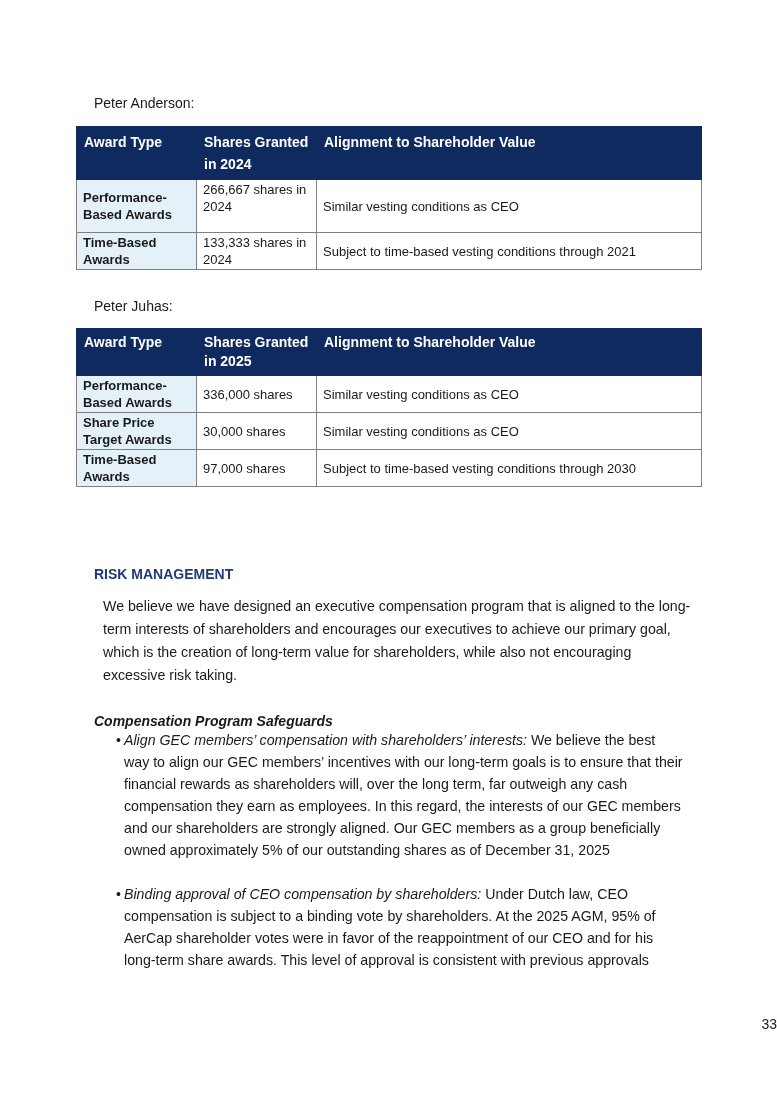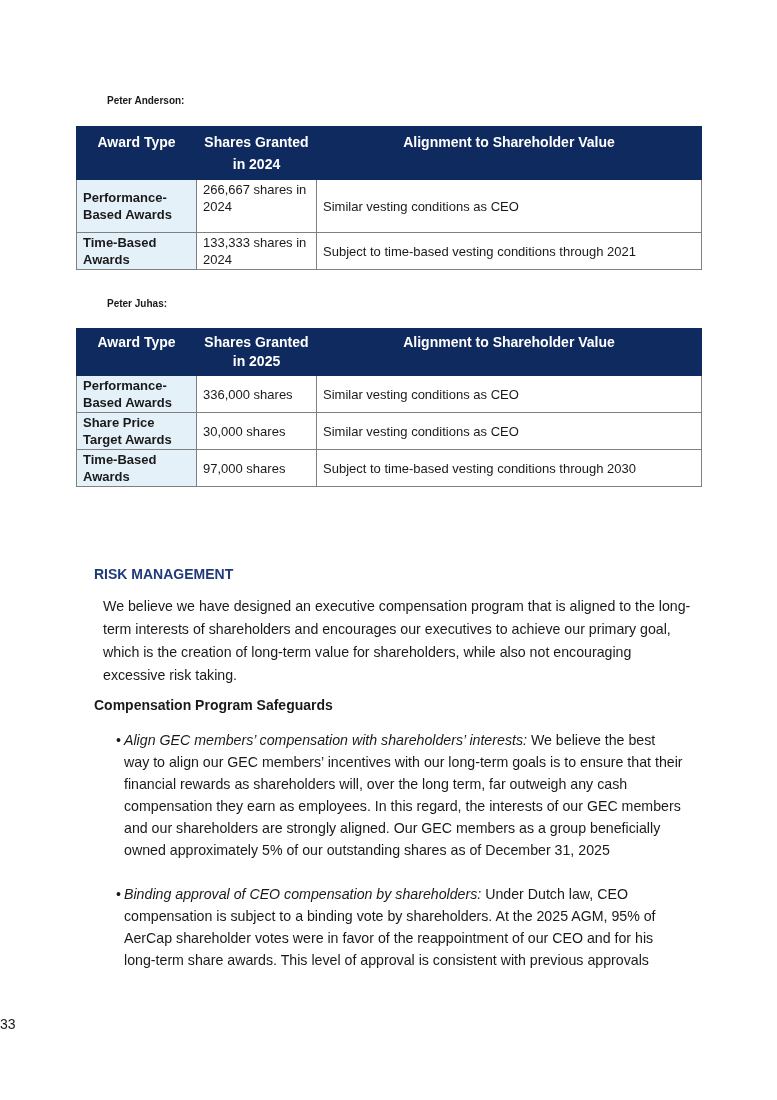--- a/index.html
+++ b/index.html
@@ -1,31 +1,31 @@
 <!DOCTYPE html>
 <html><head>
 <meta charset="utf-8">
 <style>
   html, body { margin: 0; padding: 0; background: #ffffff; }
   body { width: 777px; height: 1100px; position: relative; font-family: "Liberation Sans", sans-serif; color: #1a1a1a; overflow: hidden; }
   .page { position: absolute; left: 0; top: 0; width: 777px; height: 1100px; }
-  .name-heading { position: absolute; left: 94px; font-weight: bold; font-size: 10px; margin-left: 13px; }
+  .name-heading { position: absolute; left: 94px; font-weight: normal; font-size: 14px; }
   table.awards { position: absolute; left: 76px; width: 626px; border-collapse: collapse; font-size: 13px; table-layout: fixed; }
-  table.awards th { background: #0f2a5f; color: #ffffff; font-weight: bold; text-align: center; vertical-align: top; padding: 4px 7px; font-size: 14px; line-height: 22px; border: 1px solid #0f2a5f; }
+  table.awards th { background: #0f2a5f; color: #ffffff; font-weight: bold; text-align: left; vertical-align: top; padding: 4px 7px; font-size: 14px; line-height: 22px; border: 1px solid #0f2a5f; }
   table.awards td { border: 1px solid #808080; padding: 1px 6px; vertical-align: middle; line-height: 17px; }
   table.awards td.type { background: #e4f1f8; font-weight: bold; }
   .col1 { width: 120px; } .col2 { width: 120px; }
   .para { position: absolute; left: 94px; width: 590px; font-size: 14.2px; line-height: 23px; }
   .section-title { position: absolute; left: 94px; font-size: 14px; font-weight: bold; color: #1f3a78; }
   .sub-title { position: absolute; left: 94px; font-size: 14px; font-weight: bold; }
   .bullet { position: absolute; left: 116px; width: 568px; font-size: 14.2px; line-height: 22px; }
   .bullet .dot { position: absolute; left: 0; top: 0; }
   .bullet .txt { display: block; margin-left: 8px; }
   .bullet em { font-style: italic; }
-  .page-number { position: absolute; left: 0; width: 777px; text-align: left; top: 1016px; font-size: 14px; }
+  .page-number { position: absolute; left: 0; width: 777px; text-align: right; top: 1016px; font-size: 14px; }
 </style>
 </head>
 <body>
 
 <div class="page">
 
   <div class="name-heading" style="top:95px;">Peter Anderson:</div>
   <table class="awards" style="top:126px;">
     <colgroup>
         <col class="col1">
@@ -77,21 +77,21 @@
     <tr>
       <td class="type">Time-Based Awards</td>
       <td>97,000 shares</td>
       <td>Subject to time-based vesting conditions through 2030</td>
     </tr>
   </tbody>
     </table>
 
   <div class="section-title" style="top:566px;">RISK MANAGEMENT</div>
   <div class="para" style="top:595px;margin-left:9px;">We believe we have designed an executive compensation program that is aligned to the long-term interests of shareholders and encourages our executives to achieve our primary goal, which is the creation of long-term value for shareholders, while also not encouraging excessive risk taking.</div>
-  <div class="sub-title" style="top:697px;">Compensation Program Safeguards</div>
+  <div class="sub-title" style="top:713px;font-style:italic;">Compensation Program Safeguards</div>
 
   <div class="bullet" style="top:729px;">
     <span class="dot">•</span>
     <span class="txt"><em>Align GEC members’ compensation with shareholders’ interests:</em><span> We believe the best way to align our GEC members’ incentives with our long-term goals is to ensure that their financial rewards as shareholders will, over the long term, far outweigh any cash compensation they earn as employees. In this regard, the interests of our GEC members and our shareholders are strongly aligned. Our GEC members as a group beneficially owned approximately 5% of our outstanding shares as of December 31, 2025</span></span>
   </div>
 
   <div class="bullet" style="top:883px;">
     <span class="dot">•</span>
     <span class="txt"><em>Binding approval of CEO compensation by shareholders:</em><span> Under Dutch law, CEO compensation is subject to a binding vote by shareholders. At the 2025 AGM, 95% of AerCap shareholder votes were in favor of the reappointment of our CEO and for his long-term share awards. This level of approval is consistent with previous approvals</span></span>
   </div>

